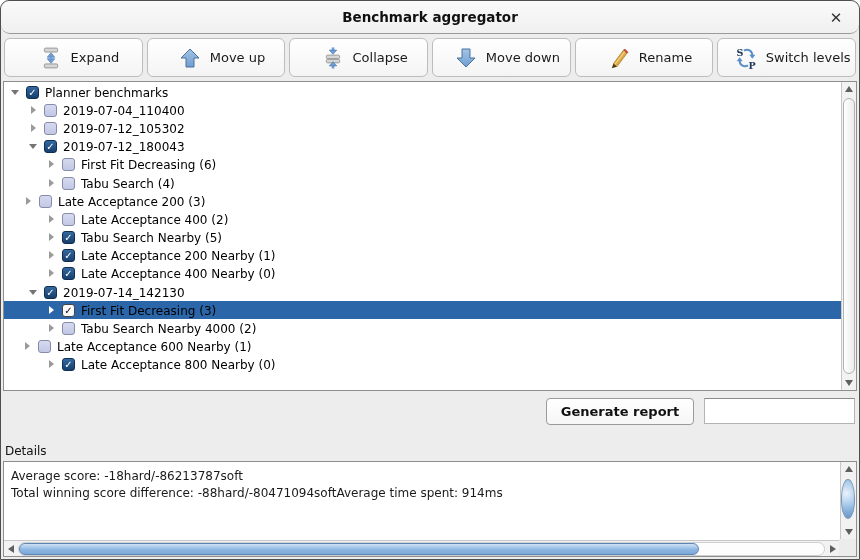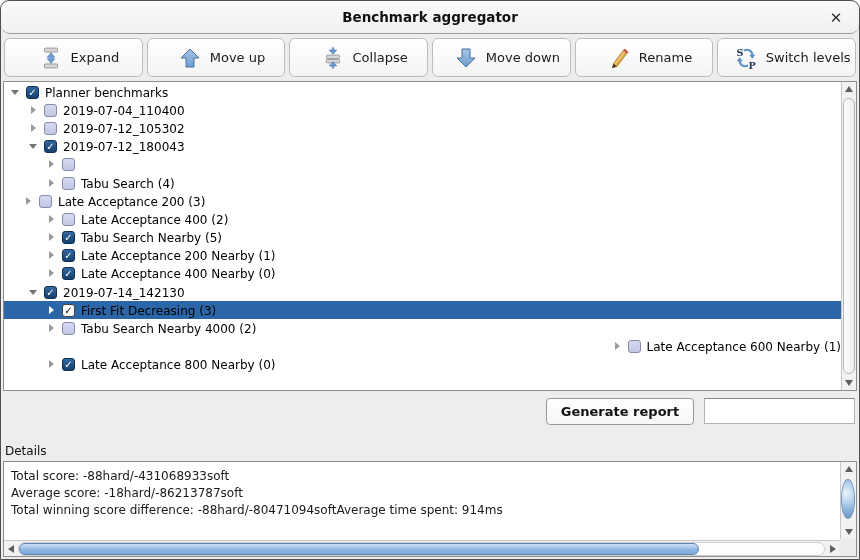--- a/index.html
+++ b/index.html
@@ -184,20 +184,21 @@
           <span class="row-label">2019-07-12_105302</span>
         </div>
         <div class="tree-row" style="padding-left: 25px;">
           <span class="twisty down"></span>
           <span class="cbx checked">✓</span>
           <span class="row-label">2019-07-12_180043</span>
         </div>
         <div class="tree-row" style="padding-left: 43px;">
           <span class="twisty right"></span>
           <span class="cbx unchecked"></span>
+          <span class="row-label">First Fit Decreasing (6)</span>
         </div>
         <div class="tree-row" style="padding-left: 43px;">
           <span class="twisty right"></span>
           <span class="cbx unchecked"></span>
           <span class="row-label">Tabu Search (4)</span>
         </div>
         <div class="tree-row" style="padding-left: 20px;">
           <span class="twisty right"></span>
           <span class="cbx unchecked"></span>
           <span class="row-label">Late Acceptance 200 (3)</span>
@@ -230,21 +231,21 @@
         <div class="tree-row selected" style="padding-left: 43px;">
           <span class="twisty right"></span>
           <span class="cbx checked">✓</span>
           <span class="row-label">First Fit Decreasing (3)</span>
         </div>
         <div class="tree-row" style="padding-left: 43px;">
           <span class="twisty right"></span>
           <span class="cbx unchecked"></span>
           <span class="row-label">Tabu Search Nearby 4000 (2)</span>
         </div>
-        <div class="tree-row" style="padding-left: 19px; justify-content: flex-end;">
+        <div class="tree-row" style="padding-left: 19px;">
           <span class="twisty right"></span>
           <span class="cbx unchecked"></span>
           <span class="row-label">Late Acceptance 600 Nearby (1)</span>
         </div>
         <div class="tree-row" style="padding-left: 43px;">
           <span class="twisty right"></span>
           <span class="cbx checked">✓</span>
           <span class="row-label">Late Acceptance 800 Nearby (0)</span>
         </div>
       </div>
@@ -260,21 +261,20 @@
   </div>
 
   <div class="report-row">
     <div class="gen-btn">Generate report</div>
     <input class="report-field" type="text" value="" style="">
   </div>
 
   <div class="details-label">Details</div>
   <div class="details-panel">
     <div class="details-text">
-        <div>Total score: -88hard/-431068933soft</div>
         <div>Average score: -18hard/-86213787soft</div>
         <div>Total winning score difference: -88hard/-80471094softAverage time spent: 914ms</div>
       </div>
     <div class="det-vscroll">
       <div class="sb-btn">
           <span class="arr up"></span>
         </div>
       <div class="det-ball"></div>
       <div class="sb-btn bottom">
           <span class="arr dn"></span>

